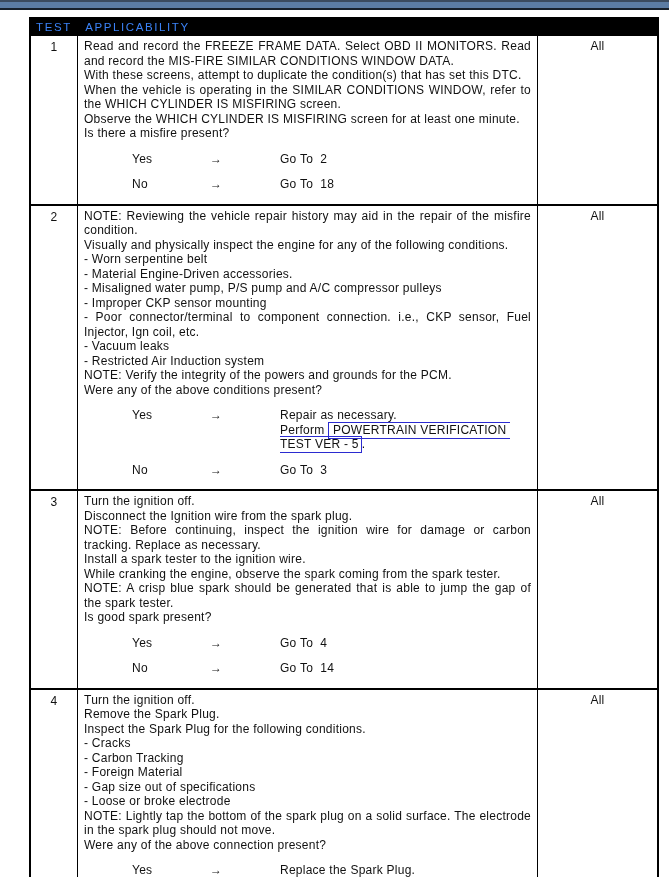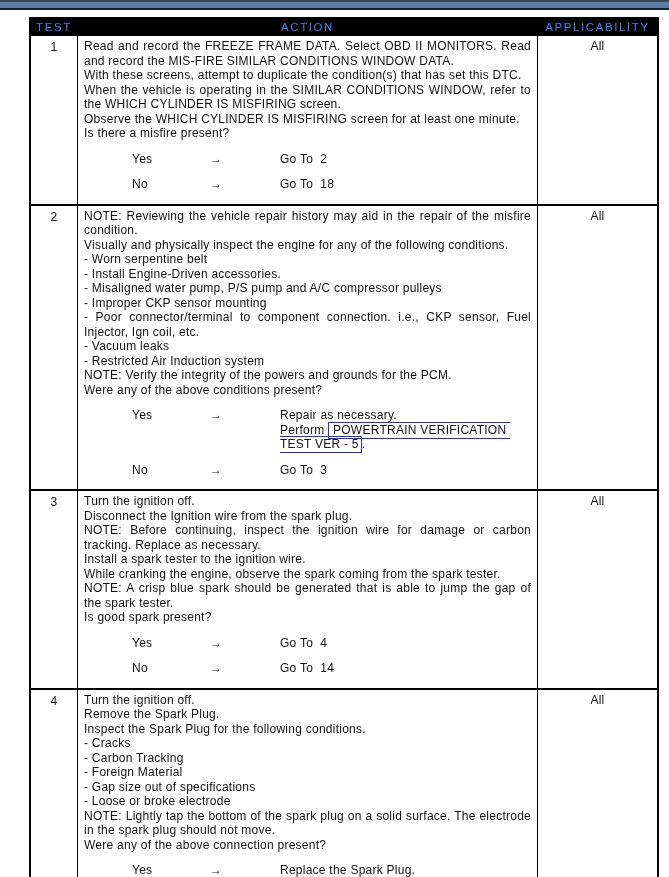--- a/index.html
+++ b/index.html
@@ -59,21 +59,20 @@
   .test-num { display: inline-block; padding-top: 1px; }
 </style>
 </head>
 <body>
 
 <div class="topbar"></div>
 
 <div class="doc-table">
   <div class="trow header-row">
     <div class="cell col-test">TEST</div>
-    <div class="cell col-action">ACTION</div>
     <div class="cell col-app">APPLICABILITY</div>
   </div>
   <div id="table-body">
       <div class="trow body-text">
         <div class="cell col-test"><span class="test-num">1</span></div>
         <div class="cell col-action">
           <p class="action-par">Read and record the FREEZE FRAME DATA. Select OBD II MONITORS. Read and record the MIS-FIRE SIMILAR CONDITIONS WINDOW DATA.</p>
           <p class="action-par">With these screens, attempt to duplicate the condition(s) that has set this DTC.</p>
           <p class="action-par">When the vehicle is operating in the SIMILAR CONDITIONS WINDOW, refer to the WHICH CYLINDER IS MISFIRING screen.</p>
           <p class="action-par">Observe the WHICH CYLINDER IS MISFIRING screen for at least one minute.</p>
@@ -94,21 +93,21 @@
           </div>
         </div>
         <div class="cell col-app"><span>All</span></div>
       </div>
       <div class="trow body-text">
         <div class="cell col-test"><span class="test-num">2</span></div>
         <div class="cell col-action">
           <p class="action-par">NOTE: Reviewing the vehicle repair history may aid in the repair of the misfire condition.</p>
           <p class="action-par">Visually and physically inspect the engine for any of the following conditions.</p>
           <p class="action-par">- Worn serpentine belt</p>
-          <p class="action-par">- Install Engine-Driven accessories.</p>
+          <p class="action-par">- Material Engine-Driven accessories.</p>
           <p class="action-par">- Misaligned water pump, P/S pump and A/C compressor pulleys</p>
           <p class="action-par">- Improper CKP sensor mounting</p>
           <p class="action-par">- Poor connector/terminal to component connection. i.e., CKP sensor, Fuel Injector, Ign coil, etc.</p>
           <p class="action-par">- Vacuum leaks</p>
           <p class="action-par">- Restricted Air Induction system</p>
           <p class="action-par">NOTE: Verify the integrity of the powers and grounds for the PCM.</p>
           <p class="action-par">Were any of the above conditions present?</p>
           <div class="answer">
             <div class="ans-label">Yes</div>
             <div class="ans-arrow">→</div>

